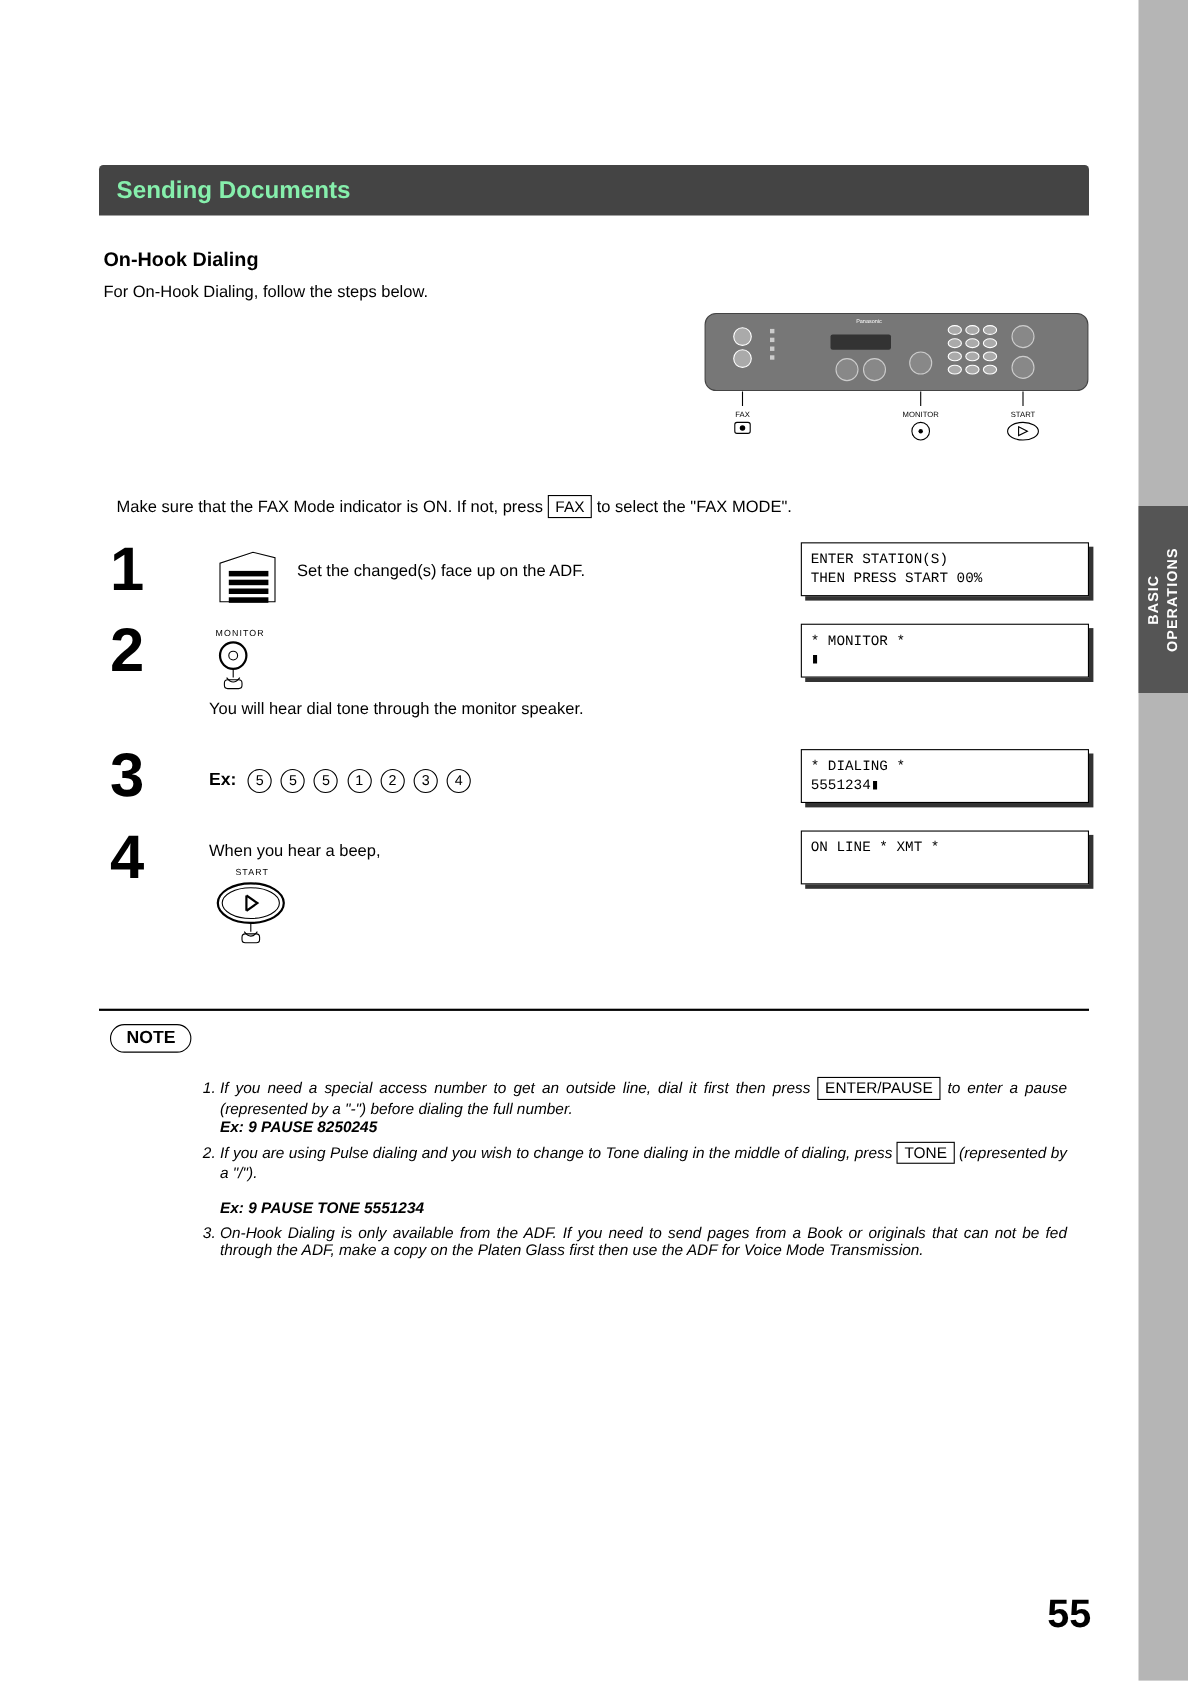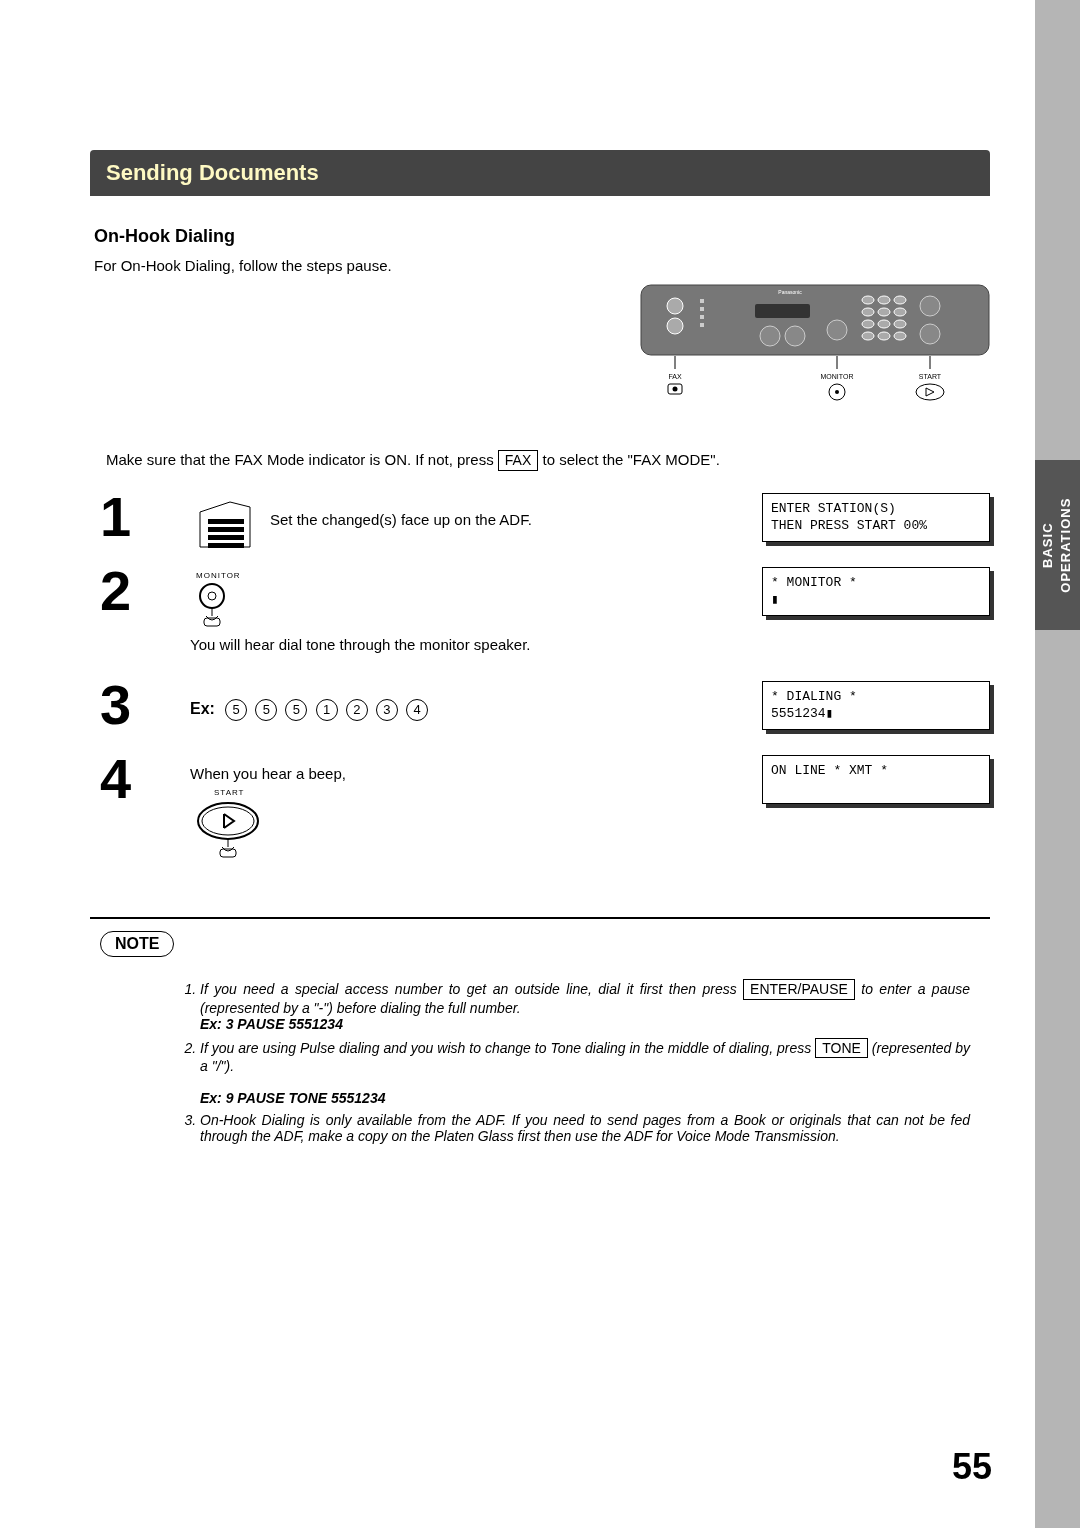--- a/index.html
+++ b/index.html
@@ -40,21 +40,21 @@
     white-space: nowrap;
     letter-spacing: 1px;
     text-align: center;
     line-height: 1.4;
   }
   .page {
     padding: 150px 90px 0 90px;
   }
   .title-bar {
     background: #444;
-    color: #fef9c3;
+    color: #86efac;
     font-weight: bold;
     font-size: 22px;
     padding: 10px 16px;
     border-radius: 4px 4px 0 0;
     margin-bottom: 30px;
   }
   .subtitle {
     font-size: 18px;
     font-weight: bold;
     margin: 10px 4px 10px 4px;
@@ -93,21 +93,21 @@
     width: 90px;
     line-height: 1;
   }
   .step-body {
     flex: 1;
     font-size: 15px;
     padding-top: 8px;
   }
   .step-body p { margin: 6px 0; }
   .lcd {
-    width: 228px;
+    width: 262px;
     border: 1px solid #000;
     background: #fff;
     font-family: "Courier New", monospace;
     font-size: 13px;
     padding: 6px 8px;
     line-height: 1.35;
     min-height: 42px;
     box-shadow: 4px 4px 0 #333;
     margin-left: auto;
     margin-top: 4px;
@@ -183,21 +183,21 @@
     <span>BASIC</span><br>
     <span>OPERATIONS</span>
   </div>
 </div>
 
 <div class="page">
 
   <div class="title-bar">Sending Documents</div>
 
   <div class="subtitle">On-Hook Dialing</div>
-  <div class="intro">For On-Hook Dialing, follow the steps pause.</div>
+  <div class="intro">For On-Hook Dialing, follow the steps below.</div>
 
   <div class="panel">
     <svg width="350" height="130" viewBox="0 0 350 130">
 
       <rect x="1" y="1" width="348" height="70" rx="10" ry="10" fill="#777" stroke="#444"></rect>
 
       <circle cx="35" cy="22" r="8" fill="#aaa" stroke="#fff"></circle>
       <circle cx="35" cy="42" r="8" fill="#aaa" stroke="#fff"></circle>
       <rect x="60" y="15" width="4" height="4" fill="#ccc"></rect>
       <rect x="60" y="23" width="4" height="4" fill="#ccc"></rect>
@@ -330,21 +330,21 @@
 
   <hr class="rule">
 
   <div class="note-box">
     <span class="note-label">NOTE</span>
     <ol class="note-list">
       <li>
         <span>If you need a special access number to get an outside line, dial it first then press </span>
         <span class="btnbox" style="font-style:normal;">ENTER/PAUSE</span>
         <span> to enter a pause (represented by a "-") before dialing the full number.</span><br>
-        <span class="ex">Ex: 3 PAUSE 5551234</span>
+        <span class="ex">Ex: 9 PAUSE 8250245</span>
       </li>
       <li>
         <span>If you are using Pulse dialing and you wish to change to Tone dialing in the middle of dialing, press </span>
         <span class="btnbox" style="font-style:normal;">TONE</span>
         <span> (represented by a "/").</span><br>
         <br>
         <span class="ex">Ex: 9 PAUSE TONE 5551234</span>
       </li>
       <li>On-Hook Dialing is only available from the ADF.  If you need to send pages from a Book or originals that can not be fed through the ADF, make a copy on the Platen Glass first then use the ADF for Voice Mode Transmission.</li>
     </ol>

